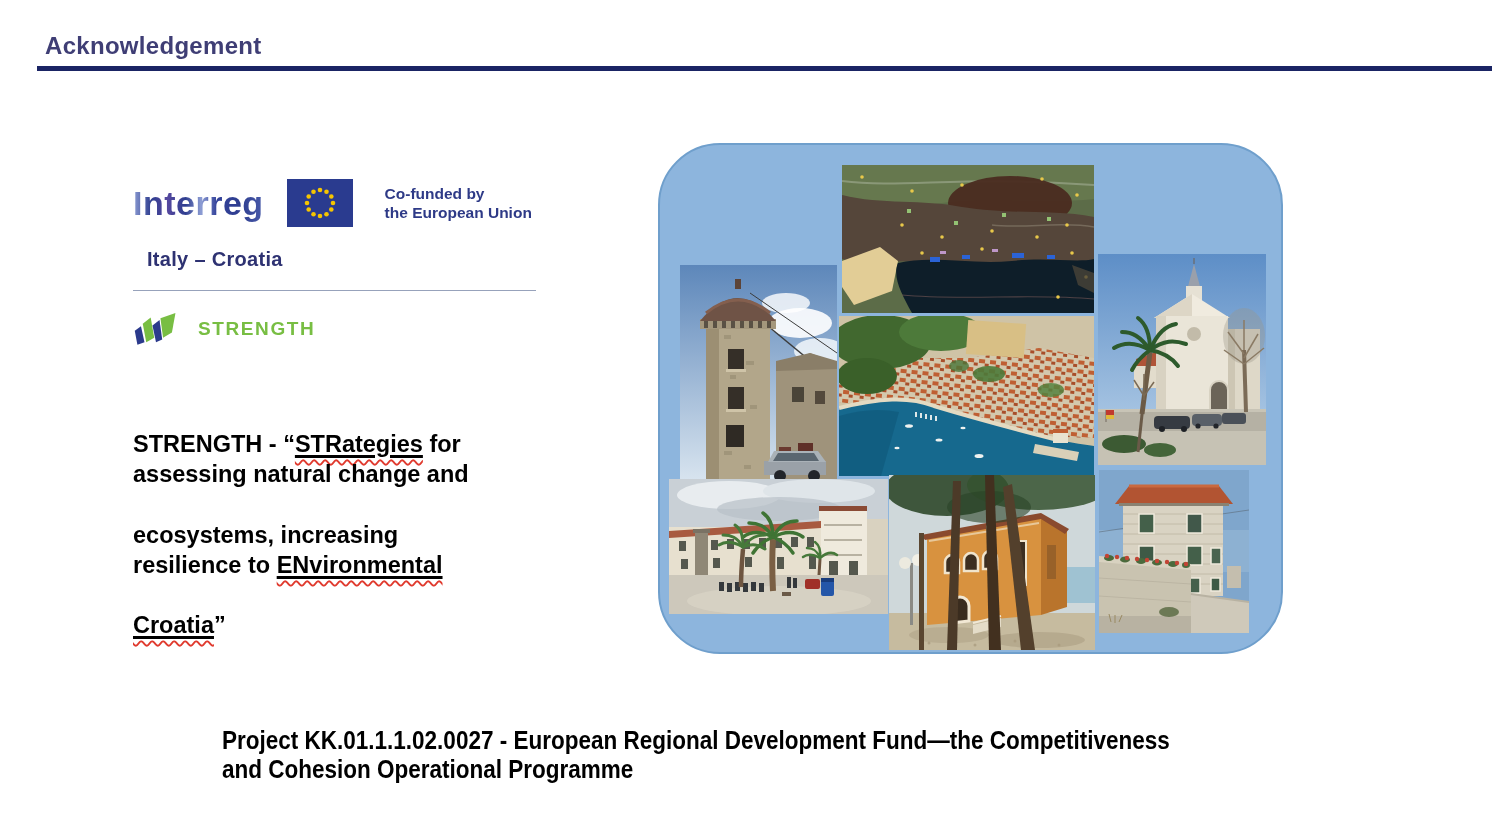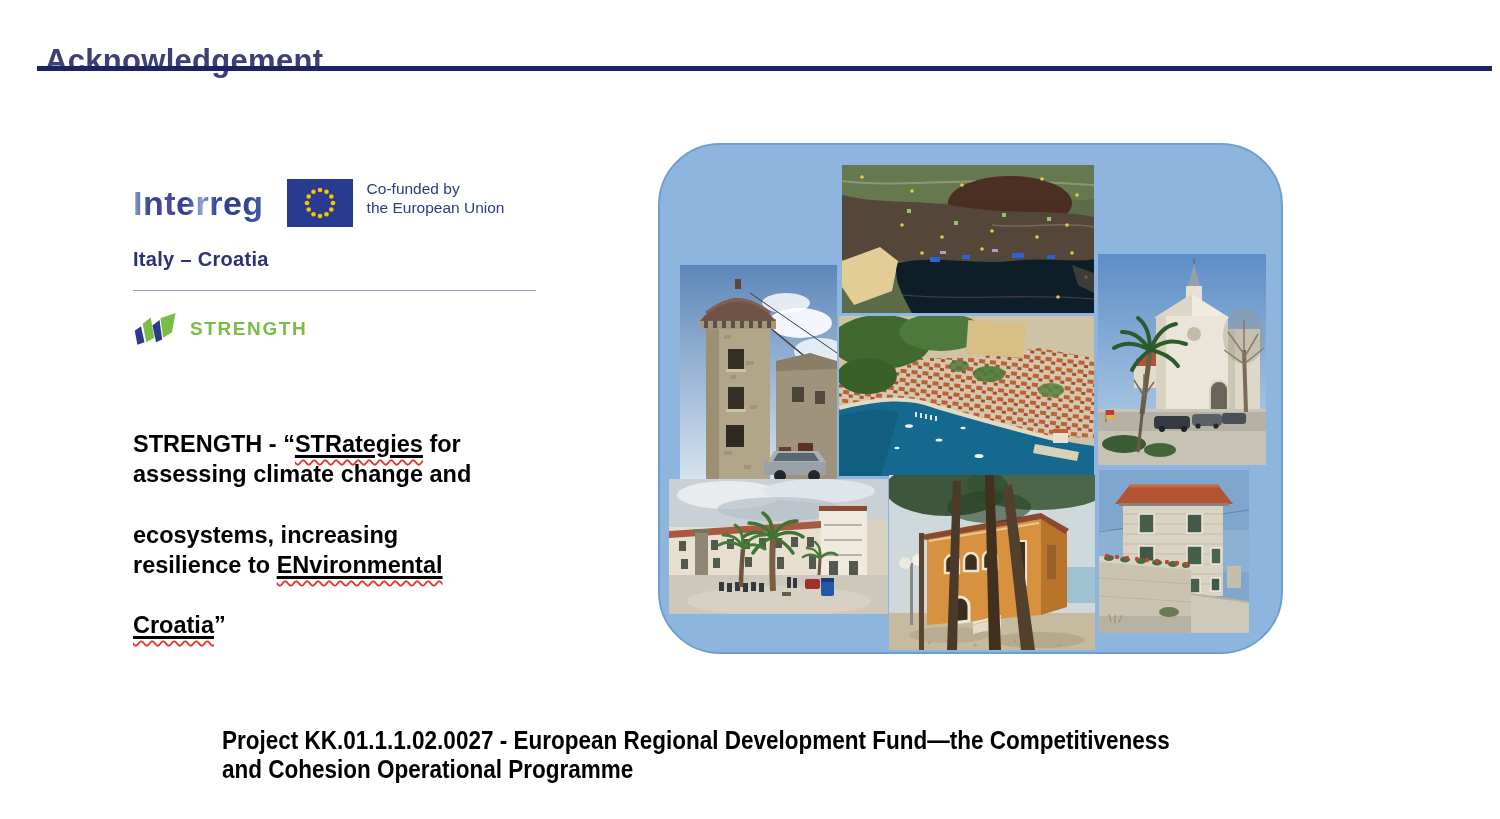--- a/index.html
+++ b/index.html
@@ -1,53 +1,53 @@
 <!DOCTYPE html>
 <html><head>
 <meta charset="utf-8">
 <style>
   html,body{margin:0;padding:0;background:#fff;}
   .slide{
     position:relative;width:1500px;height:819px;background:#ffffff;
     font-family:"Liberation Sans",sans-serif;overflow:hidden;
   }
   .page-title{
-    position:absolute;left:45px;top:22px;
-    font-size:31px;font-weight:bold;color:#3f3e75;letter-spacing:.3px;
+    position:absolute;left:45px;top:16px;
+    font-size:24px;font-weight:bold;color:#3f3e75;letter-spacing:.3px;
   }
   .title-rule{
     position:absolute;left:37px;top:66px;width:1455px;height:5px;
     background:#1a2464;
   }
   
-  .interreg-row{position:absolute;left:133px;top:179px;display:flex;}
+  .interreg-row{position:absolute;left:133px;top:179px;display:flex;align-items:center;}
   .interreg-word{
     font-size:34px;font-weight:bold;color:#2e3d8f;letter-spacing:.5px;line-height:48px;
   }
   @supports ((-webkit-background-clip:text) or (background-clip:text)){
     .interreg-word{
       background:linear-gradient(90deg,#8d9dd4 0%,#2e3d8f 14%,#56489f 26%,#2e3d8f 40%,#8d9dd4 52%,#33429a 64%,#2e3d8f 82%,#4a5cab 100%);
       -webkit-background-clip:text;background-clip:text;
       -webkit-text-fill-color:transparent;
     }
   }
   .eu-flag{margin-left:23px;flex:0 0 auto;display:block;}
   .cofunded{
-    margin-left:14px;font-size:15.5px;font-weight:normal;color:#2e3a87;line-height:19px;
+    margin-left:32px;font-size:15.5px;font-weight:bold;color:#2e3a87;line-height:19px;
   }
   .programme{
-    position:absolute;left:133px;top:248px;
+    position:absolute;left:147px;top:248px;
     font-size:20px;font-weight:bold;color:#2e3272;letter-spacing:.3px;
   }
   .logo-sep{
     position:absolute;left:133px;top:290px;width:403px;height:1px;background:#97a2bb;
   }
   .strength-row{position:absolute;left:133px;top:312px;display:flex;align-items:center;}
   .strength-word{
-    margin-left:11px;font-size:19px;font-weight:bold;color:#78be43;letter-spacing:1.6px;
+    margin-left:19px;font-size:19px;font-weight:bold;color:#78be43;letter-spacing:1.6px;
   }
   
   .description{
     position:absolute;left:133px;top:382px;width:440px;
     font-size:23.5px;font-weight:bold;color:#000;line-height:30.2px;margin-top:47px;
   }
   .spell{
     text-decoration:underline;text-decoration-style:wavy;
     text-decoration-color:#e03a2e;text-decoration-thickness:1.5px;
     text-underline-offset:7px;
@@ -120,21 +120,21 @@
       <polygon points="2,21 9,16 13,34 5,37" fill="#2b3a8c"></polygon>
       <polygon points="11,13 20,6 24,29 15,34" fill="#78be43"></polygon>
       <polygon points="22,15 30,9 33,31 26,34" fill="#2b3a8c"></polygon>
       <polygon points="31,7 48,1 44,23 34,29" fill="#78be43"></polygon>
     </svg>
     <span class="strength-word">STRENGTH</span>
   </div>
 
   <p class="description">
     <span>STRENGTH - “</span><span class="spell"><span class="uline">STRategies</span></span><span> for</span><br>
-    <span>assessing climate change and</span><br>
+    <span>assessing natural change and</span><br>
     <br>
     <span>ecosystems, increasing</span><br>
     <span>resilience to </span><span class="spell"><span class="uline">ENvironmental</span></span><br>
     <br>
     <span class="spell"><span class="uline">Croatia</span></span><span>”</span>
   </p>
 
   <div class="collage">
 
     <div class="photo ph-satellite">

